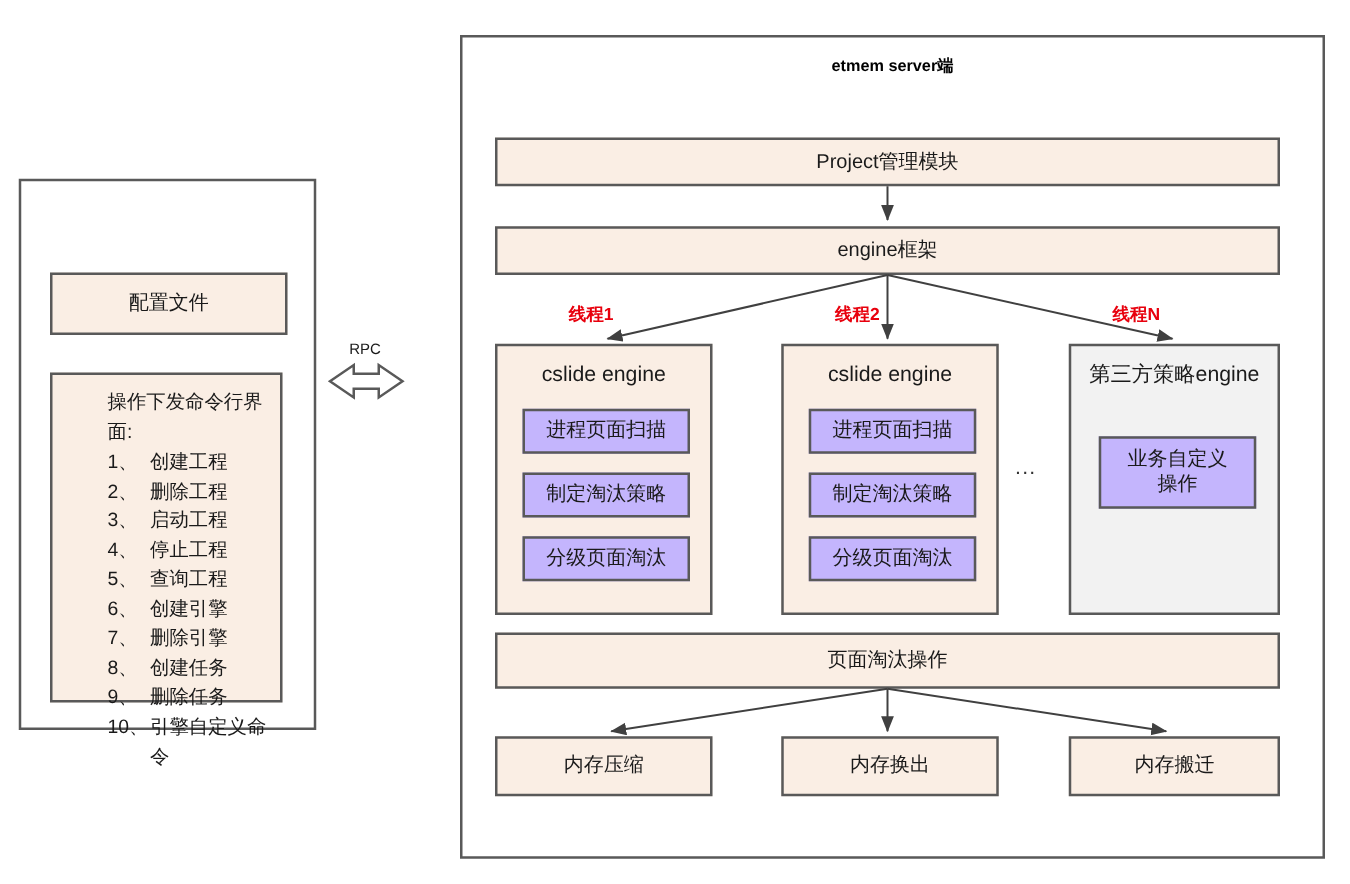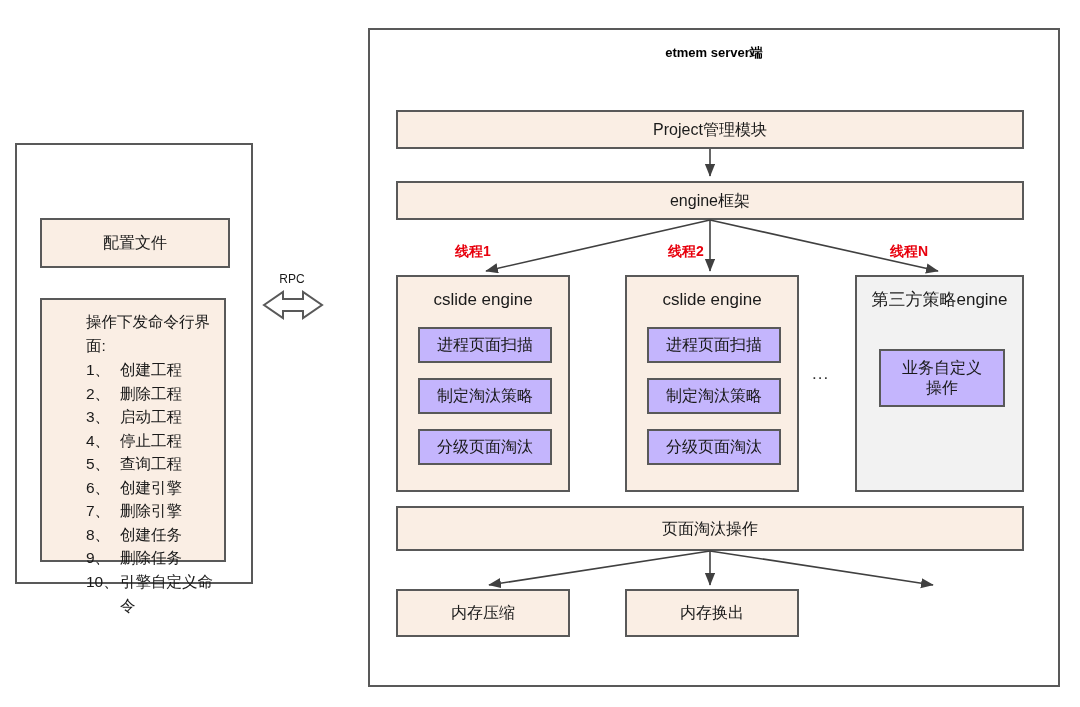--- a/index.html
+++ b/index.html
@@ -180,20 +180,21 @@
   <div class="box" style="left:396px; top:506px; width:628px; height:45px;">页面淘汰操作</div>
 
   <div class="box grey" style="left: 855px; top: 275px; width: 169px; height: 217px; display: block; background: rgb(242, 242, 242);">
     <div class="engine-title" style="left:0; top:12px;">第三方策略engine</div>
     <div class="box white" style="left:22px; top:72px; width:126px; height:58px; position:absolute; white-space:pre-line;">业务自定义
 操作</div>
   </div>
 
   <div class="box" style="left:625px; top:589px; width:174px; height:48px;">内存换出</div>
   <div class="box" style="left:396px; top:589px; width:174px; height:48px;">内存压缩</div>
+  <div class="box" style="left:855px; top:589px; width:169px; height:48px;">内存搬迁</div>
 
   <svg class="overlay" viewBox="0 0 1080 707">
     <defs>
       <marker id="arrowhead" markerWidth="9" markerHeight="9" refX="7.5" refY="3.2" orient="auto" markerUnits="strokeWidth">
         <path d="M0,0 L8,3.2 L0,6.4 z" fill="#404040"></path>
       </marker>
     </defs>
 
     <g>
       <path d="M264,305 L283,292 L283,299 L303,299 L303,292 L322,305 L303,318 L303,311 L283,311 L283,318 Z" fill="#ffffff" stroke="#595959" stroke-width="2" stroke-linejoin="miter"></path>

